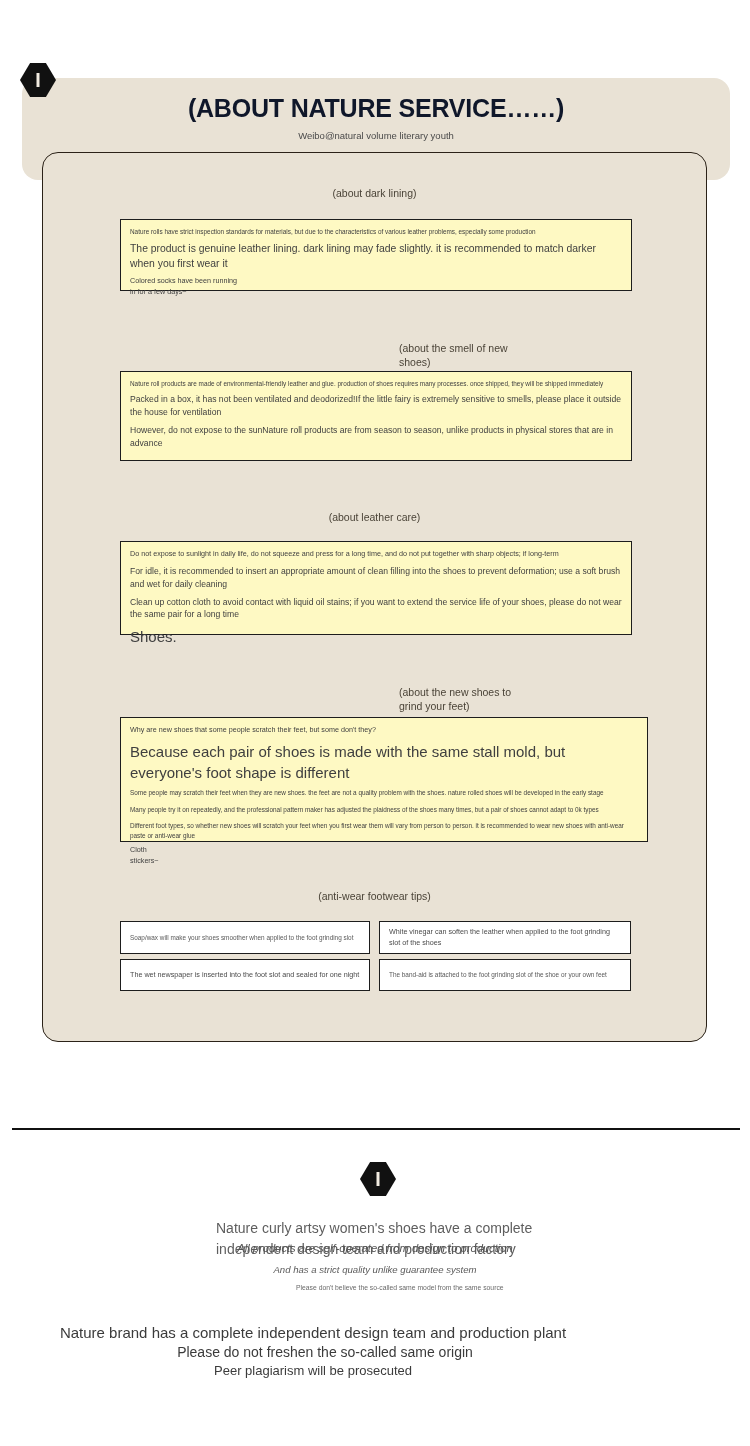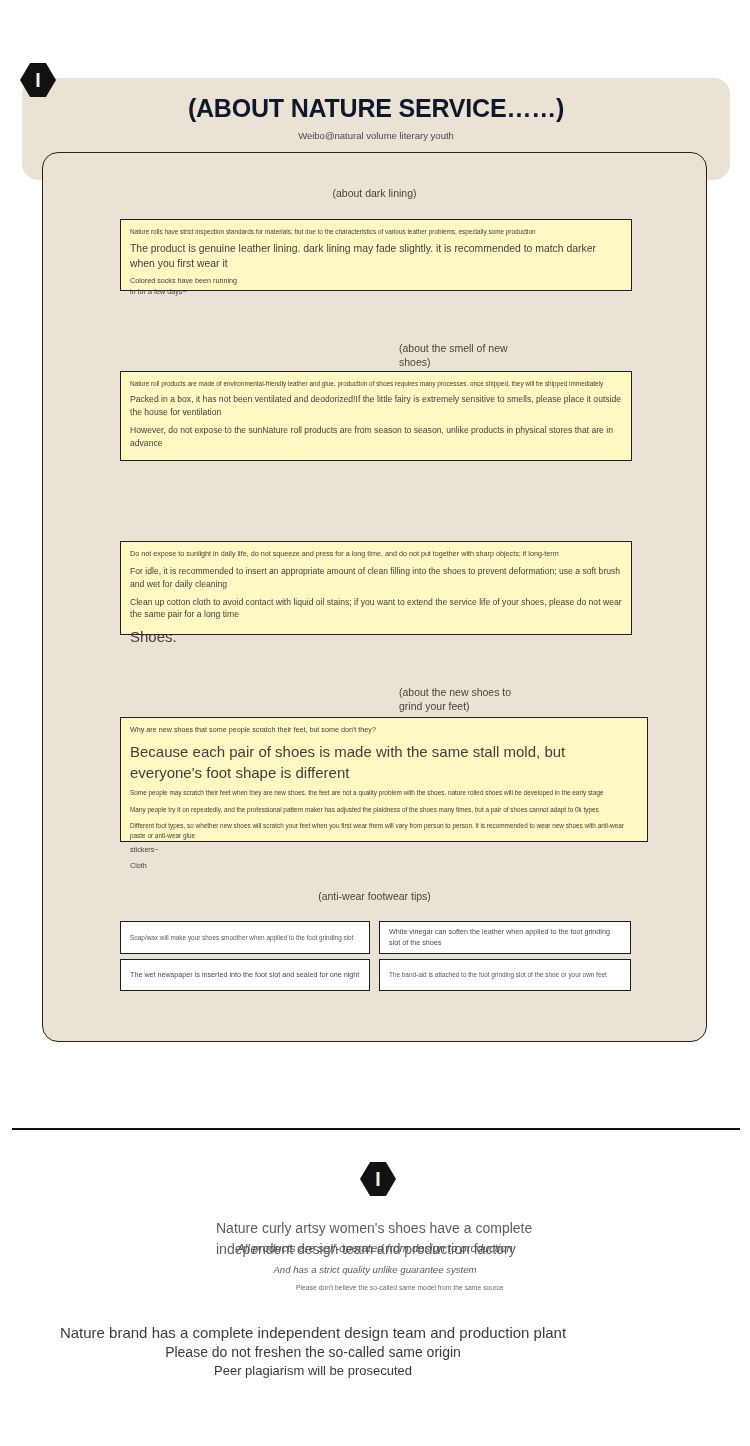--- a/index.html
+++ b/index.html
@@ -182,21 +182,21 @@
   .f-4 { left: 296px; top: 1283px; width: 300px; text-align: left; font-size: 6.8px; line-height: 1.6; color: #6a6a6a; }
 
   .bottom-line {
     position: absolute;
     left: 0;
     width: 626px;
     text-align: center;
     color: #3b3b3b;
   }
   .b-1 { top: 1324px; font-size: 15px; }
-  .b-2 { top: 1344px; font-size: 14px; }
+  .b-2 { top: 1344px; font-size: 14px; padding-left: 12px; }
   .b-3 { top: 1363px; font-size: 13px; }
 </style>
 </head>
 <body>
 
 <div class="header-card">
   <div class="header-title">(ABOUT NATURE SERVICE……)</div>
   <div class="header-sub">Weibo@natural volume literary youth</div>
 </div>
 <div class="hex-badge">
@@ -216,39 +216,40 @@
   <div class="section-heading twoline" style="top:188px;">
     <span>(about the smell of new</span><br>
     <span>shoes)</span>
   </div>
   <div class="tbox" style="left:77px; top:218px; width:512px; height:90px;">
     <p class="t-xs">Nature roll products are made of environmental-friendly leather and glue. production of shoes requires many processes. once shipped, they will be shipped immediately</p>
     <p class="t-md">Packed in a box, it has not been ventilated and deodorized!If the little fairy is extremely sensitive to smells, please place it outside the house for ventilation</p>
     <p class="t-md">However, do not expose to the sunNature roll products are from season to season, unlike products in physical stores that are in advance</p>
   </div>
 
+  <div class="section-heading centered" style="top:357px;">(about leather care)</div>
   <div class="tbox" style="left:77px; top:388px; width:512px; height:94px;">
     <p class="t-sm">Do not expose to sunlight in daily life, do not squeeze and press for a long time, and do not put together with sharp objects; if long-term</p>
     <p class="t-md">For idle, it is recommended to insert an appropriate amount of clean filling into the shoes to prevent deformation; use a soft brush and wet for daily cleaning</p>
     <p class="t-md">Clean up cotton cloth to avoid contact with liquid oil stains; if you want to extend the service life of your shoes, please do not wear the same pair for a long time</p>
     <p class="t-xl">Shoes.</p>
   </div>
 
   <div class="section-heading twoline" style="top:532px;">
     <span>(about the new shoes to</span><br>
     <span>grind your feet)</span>
   </div>
   <div class="tbox" style="left:77px; top:564px; width:528px; height:125px;">
     <p class="t-sm">Why are new shoes that some people scratch their feet, but some don't they?</p>
     <p class="t-xl">Because each pair of shoes is made with the same stall mold, but everyone's foot shape is different</p>
     <p class="t-xs" style="margin-bottom:8px;">Some people may scratch their feet when they are new shoes. the feet are not a quality problem with the shoes. nature rolled shoes will be developed in the early stage</p>
     <p class="t-xs" style="margin-bottom:7px;">Many people try it on repeatedly, and the professional pattern maker has adjusted the plaidness of the shoes many times, but a pair of shoes cannot adapt to 0k types</p>
     <p class="t-xs">Different foot types, so whether new shoes will scratch your feet when you first wear them will vary from person to person. it is recommended to wear new shoes with anti-wear paste or anti-wear glue</p>
+    <p class="t-sm" style="margin-bottom:0;">Cloth</p>
     <p class="t-sm">stickers~</p>
-    <p class="t-sm" style="margin-bottom:0;">Cloth</p>
   </div>
 
   <div class="section-heading centered" style="top:736px;">(anti-wear footwear tips)</div>
 
   <div class="tip-box" style="left:77px; top:768px; width:250px; height:33px;">
     <span class="t-xs">Soap/wax will make your shoes smoother when applied to the foot grinding slot</span>
   </div>
   <div class="tip-box" style="left:336px; top:768px; width:252px; height:33px;">
     <span class="t-sm">White vinegar can soften the leather when applied to the foot grinding slot of the shoes</span>
   </div>

